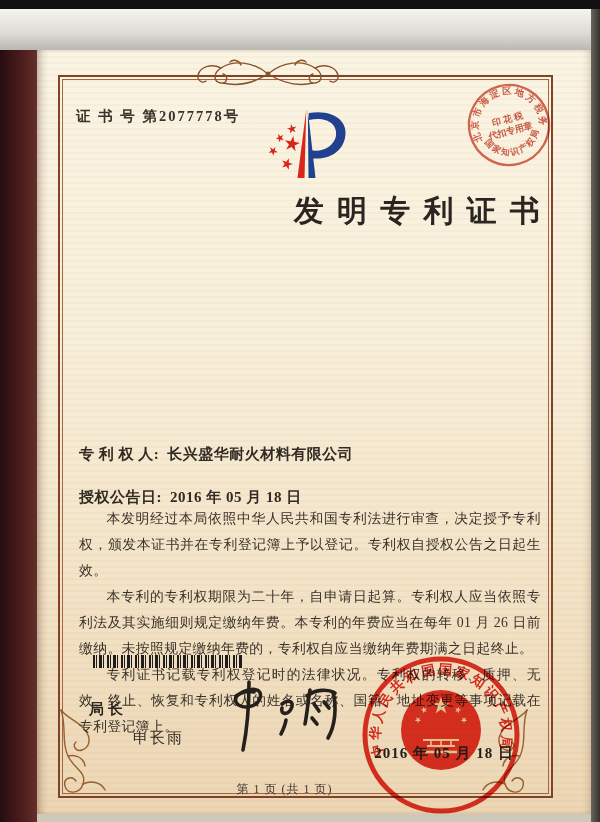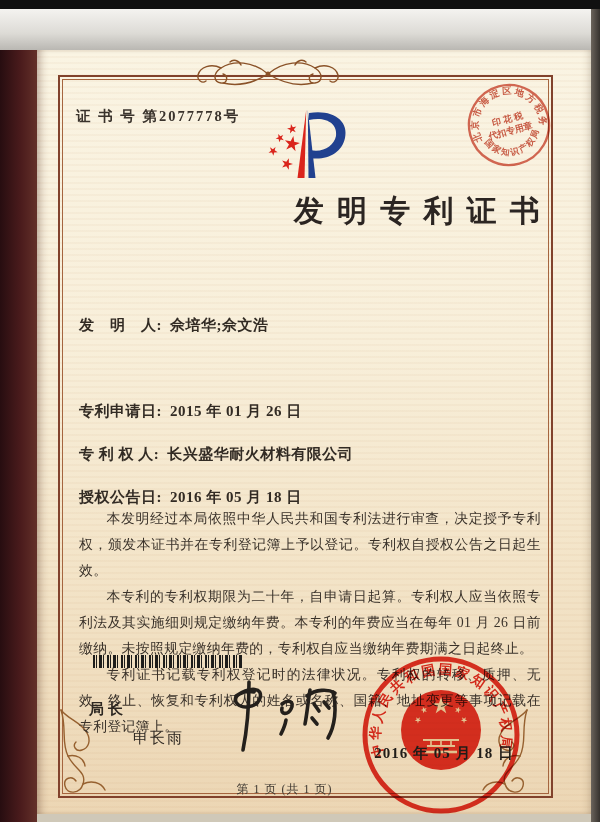--- a/index.html
+++ b/index.html
@@ -140,26 +140,20 @@
       </text>
       <text font-size="8.6" font-weight="bold" fill="#c8503c" opacity=".9">
         <textPath href="#stamp-arc-bot" textLength="70" lengthAdjust="spacing">国家知识产权局</textPath>
       </text>
       <text x="46" y="43" text-anchor="middle" font-size="9" font-weight="bold" fill="#c8503c" opacity=".92">印 花 税</text>
       <text x="46" y="55" text-anchor="middle" font-size="9" font-weight="bold" fill="#c8503c" opacity=".92">代扣专用章</text>
     </svg>
 
     <div class="abs title">发明专利证书</div>
 
-    <div class="abs field" style="top:266px">
-      <span class="lbl">发　明　人:</span><span>佘培华;佘文浩</span>
-    </div>
-    <div class="abs field" style="top:352px">
-      <span class="lbl">专利申请日:</span><span>2015 年 01 月 26 日</span>
-    </div>
     <div class="abs field" style="top:395px">
       <span class="lbl">专 利 权 人:</span><span>长兴盛华耐火材料有限公司</span>
     </div>
     <div class="abs field" style="top:438px">
       <span class="lbl">授权公告日:</span><span>2016 年 05 月 18 日</span>
     </div>
 
     <div class="abs bodytext">
       <p>本发明经过本局依照中华人民共和国专利法进行审查，决定授予专利权，颁发本证书并在专利登记簿上予以登记。专利权自授权公告之日起生效。</p>
       <p>本专利的专利权期限为二十年，自申请日起算。专利权人应当依照专利法及其实施细则规定缴纳年费。本专利的年费应当在每年 01 月 26 日前缴纳。未按照规定缴纳年费的，专利权自应当缴纳年费期满之日起终止。</p>

